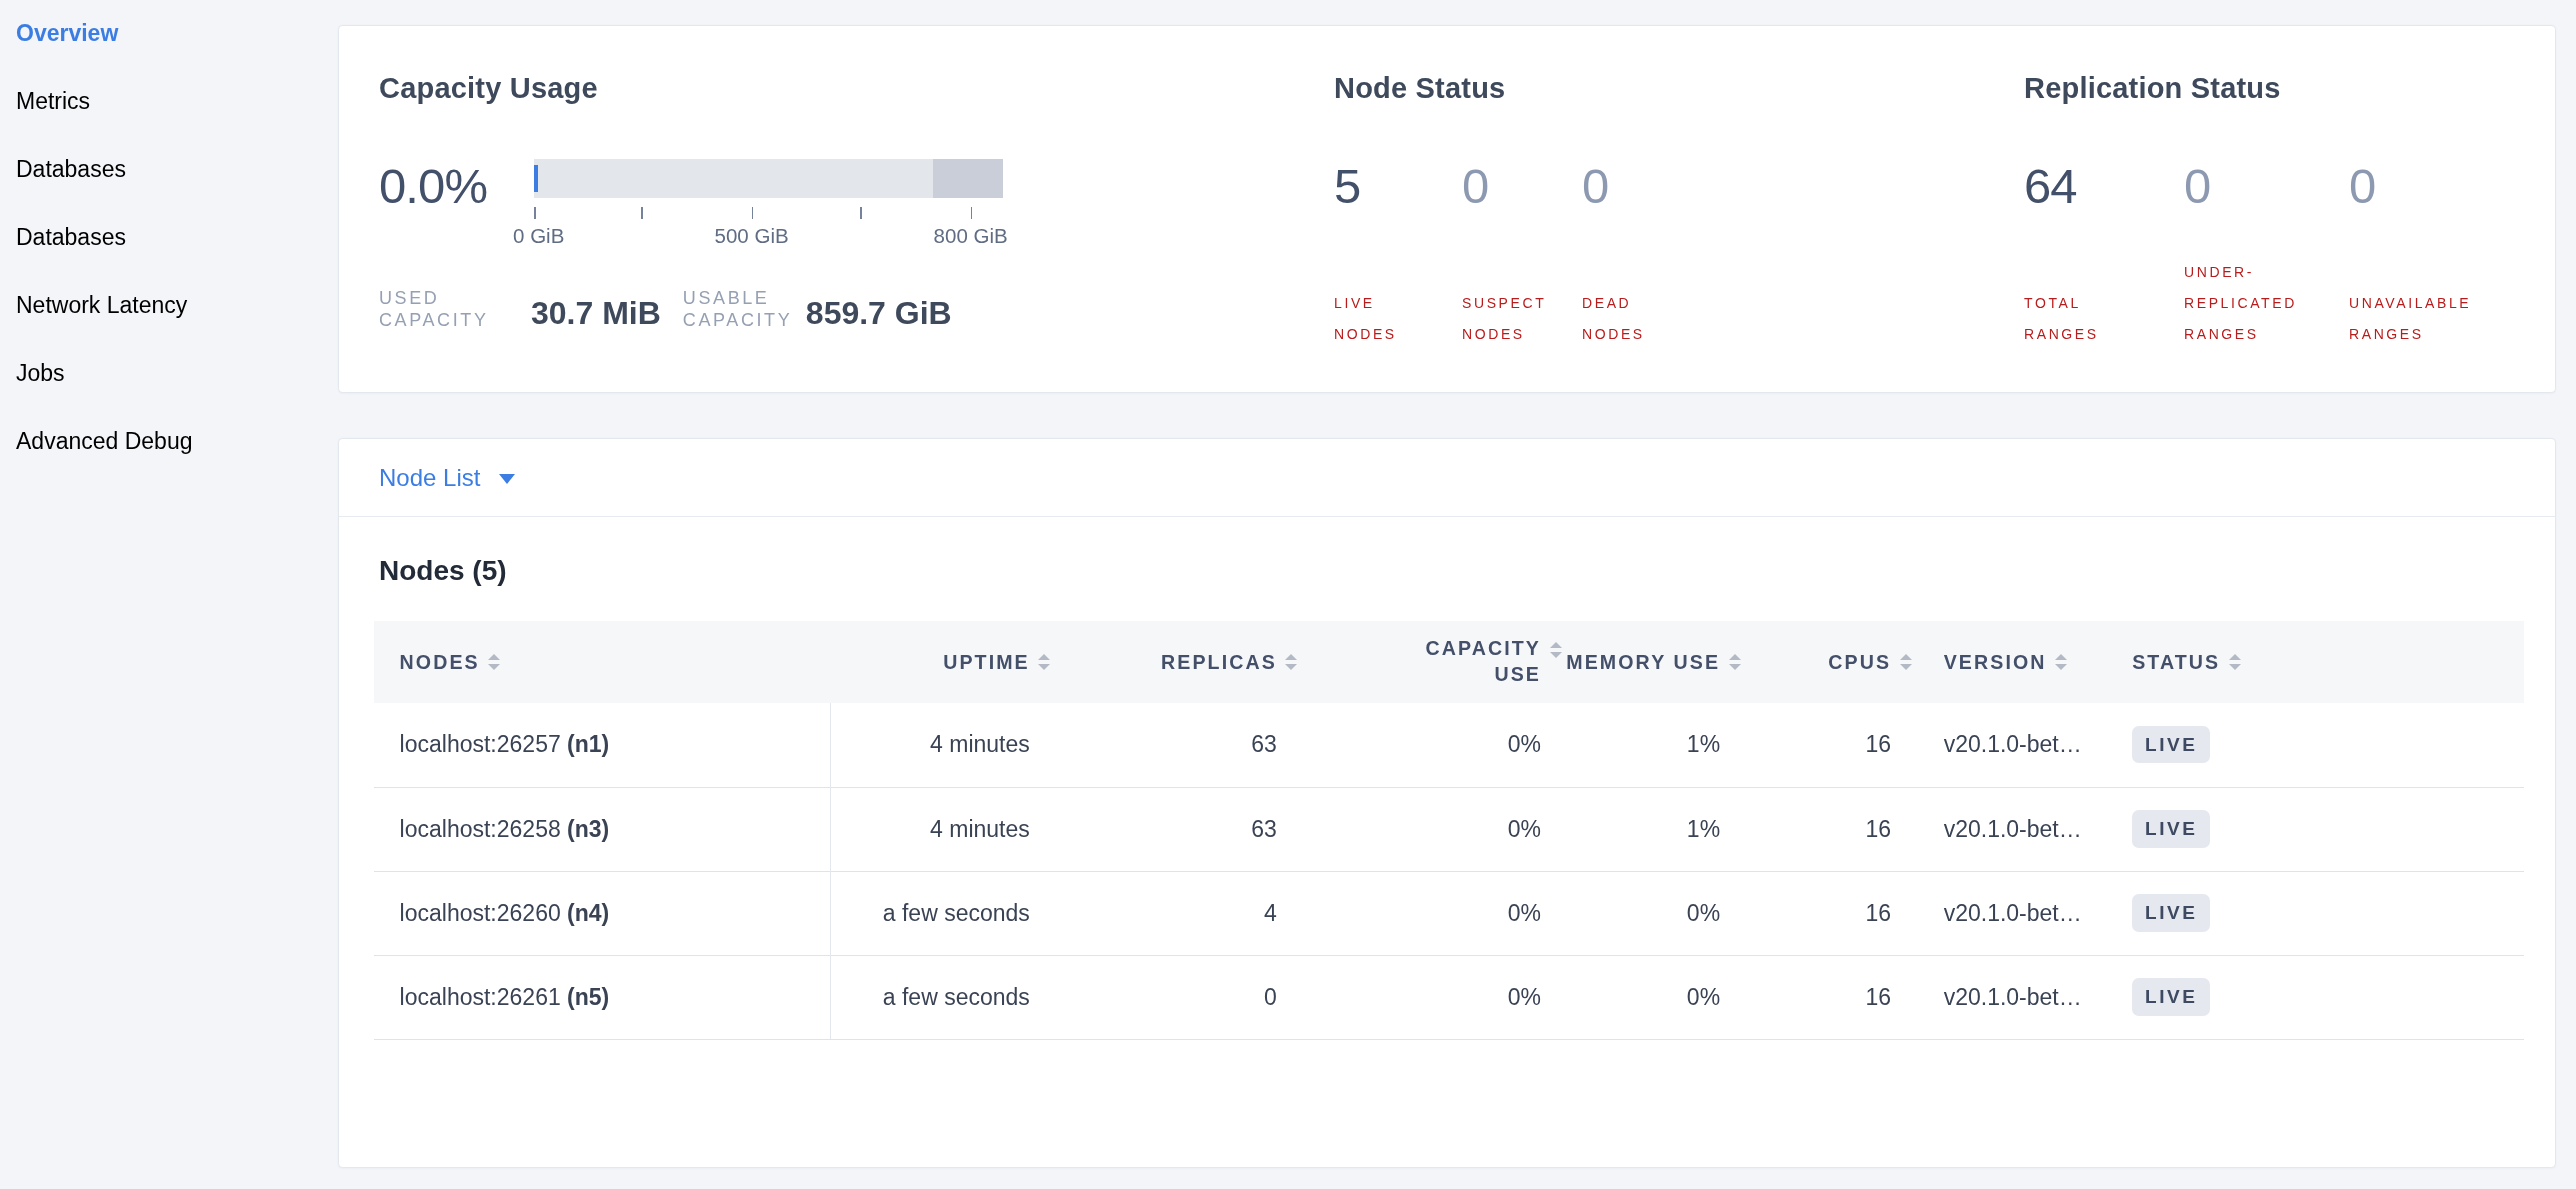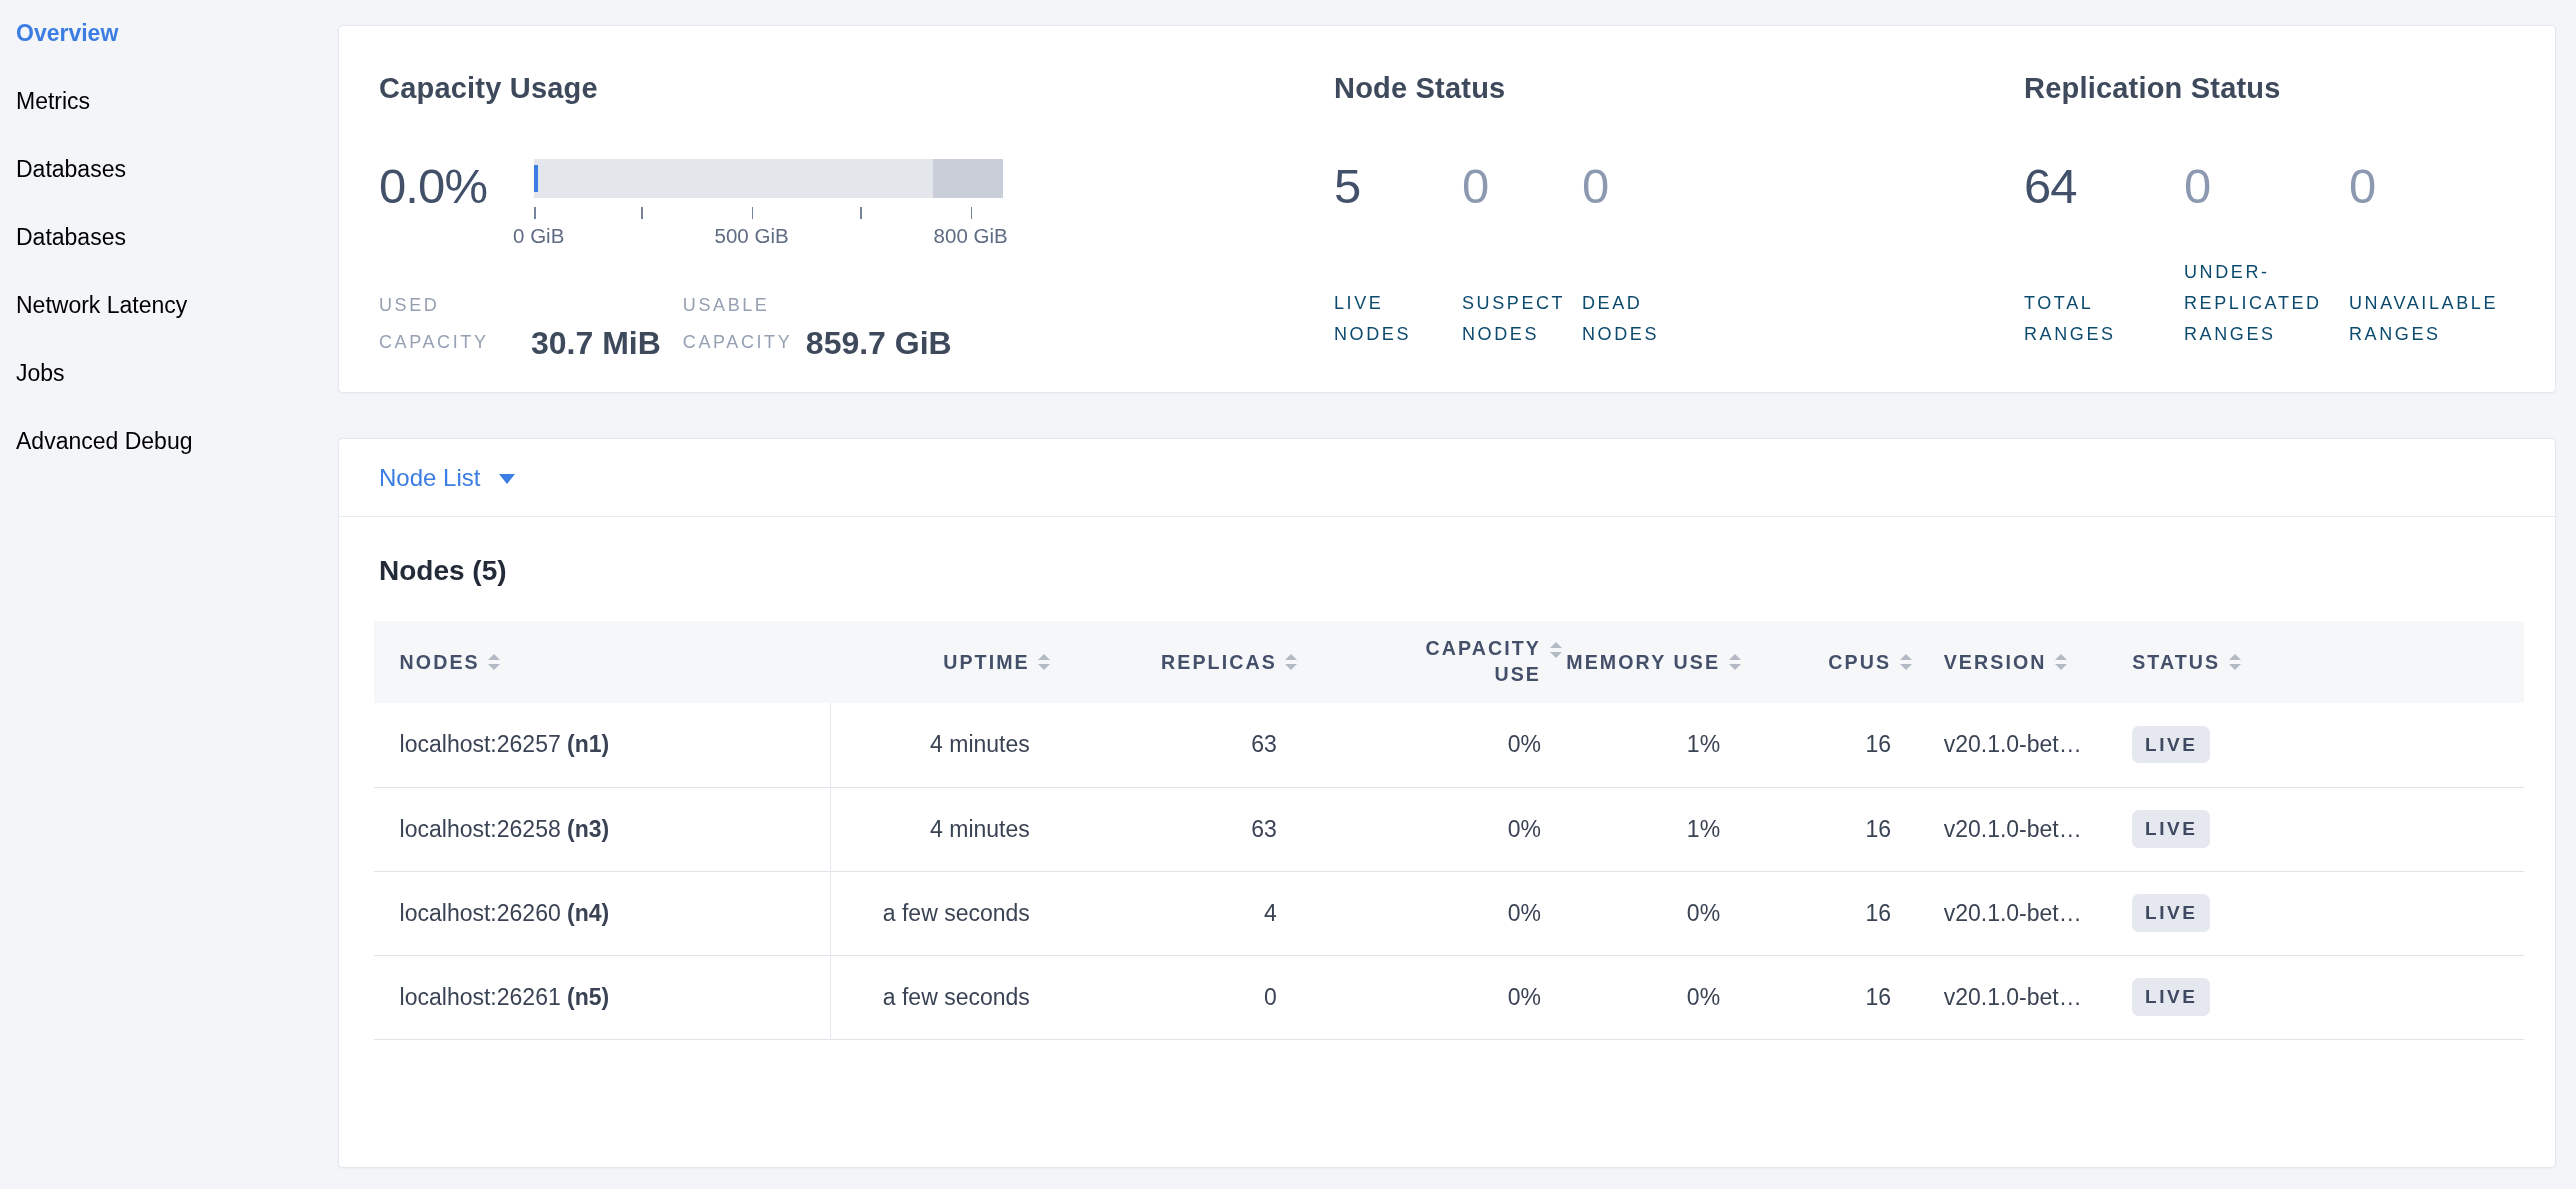--- a/index.html
+++ b/index.html
@@ -58,38 +58,38 @@
   .gauge-bar .used  { position:absolute; left:0; top:6px; bottom:6px; width:4.3px; background:#3b7de2; }
   .gauge-ticks { position:relative; height:12px; margin-top:8.5px; }
   .gauge-ticks i { position:absolute; top:0; width:1.7px; height:12px; background:#76829a; }
   .gauge-labels { position:relative; height:25.6px; margin-top:5.1px; font-size:20.5px; color:#5f6c84; }
   .gauge-labels span { position:absolute; transform:translateX(-50%); white-space:nowrap; }
 
   .cap-stats { display:flex; align-items:flex-end; margin-top:38px; }
   .stat { display:flex; align-items:flex-end; }
   .stat-label {
     font-size:18px; letter-spacing:2.6px; color:#95a0b3;
-    line-height:37px; white-space:pre-line;
+    line-height:22px; white-space:pre-line;
   }
   .stat .stat-label { width:152px; }
   .stat.stat-usable .stat-label { width:123px; }
   .stat-value { font-size:32px; font-weight:700; color:#3e4a5c; line-height:36px; white-space:nowrap; }
   .stat + .stat { margin-left:22px; }
 
   
   .sum-cols { display:flex; margin-top:44px; }
   .sum-col  { flex:0 0 auto; }
   .sec-nodes .sum-col:nth-child(1) { width:128px; }
   .sec-nodes .sum-col:nth-child(2) { width:120px; }
   .sec-repl  .sum-col:nth-child(1) { width:160px; }
   .sec-repl  .sum-col:nth-child(2) { width:165px; }
   .sum-label {
     margin-top:34px; height:92px;
     display:flex; flex-direction:column; justify-content:flex-end;
-    font-size:18px; letter-spacing:2.6px; color:#0c4a6e;
+    font-size:14px; letter-spacing:2.6px; color:#b91c1c;
     line-height:31px; white-space:pre-line;
   }
 
   
   .card-nodes { margin-top:45px; height:730px; }
   .nodelist-bar {
     height:78px; display:flex; align-items:center;
     padding-left:40px; border-bottom:1.7px solid #e7eaf0;
   }
   .nodelist-link { display:flex; align-items:center; color:#3b7de2; font-size:24px; cursor:pointer; }

